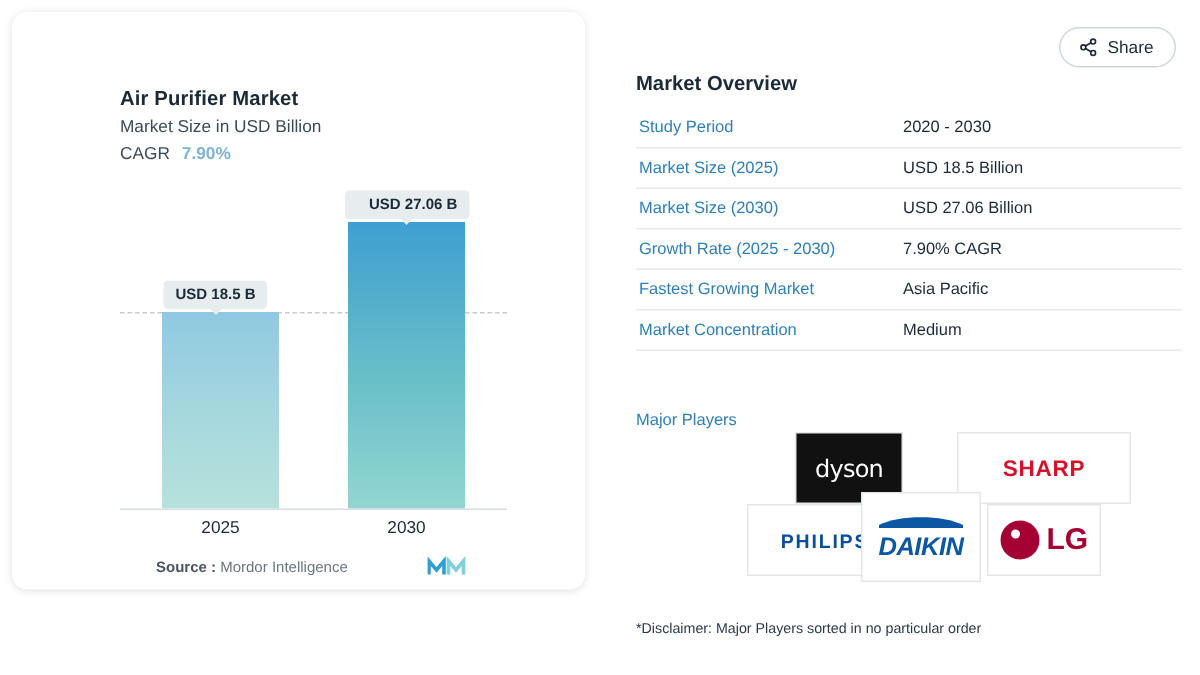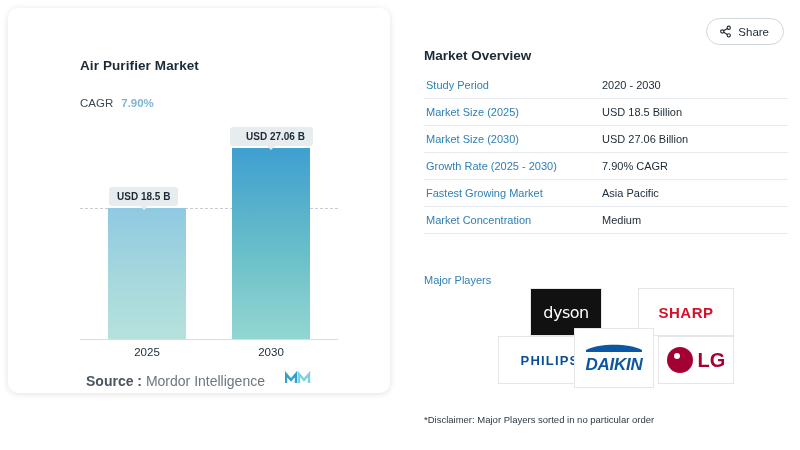--- a/index.html
+++ b/index.html
@@ -133,23 +133,23 @@
     font-size: 11.5px;
     color: #1b2a36;
     text-align: center;
     width: 78px;
   }
   .tick-2025 { left: 100px; }
   .tick-2030 { left: 224px; }
 
   .source {
     position: absolute;
-    left: 78px;
+    left: 96px;
     top: 365px;
-    font-size: 14px;
+    font-size: 10px;
     color: #4a5560;
   }
   .source b { font-weight: bold; }
   .source span { color: #6b7780; }
 
   .mordor-logo {
     position: absolute;
     left: 277px;
     top: 363px;
     width: 26px;
@@ -222,21 +222,21 @@
     display: flex;
     align-items: center;
     justify-content: center;
     box-sizing: border-box;
   }
   .cell-dyson {
     left: 32px; top: 0; width: 72px; height: 48px;
     background: #111111;
   }
   .cell-sharp {
-    left: 140px; top: 0; width: 96px; height: 48px;
+    left: 140px; top: 0; width: 116px; height: 48px;
   }
   .cell-philips {
     left: 0; top: 48px; width: 104px; height: 48px;
   }
   .cell-daikin {
     left: 76px; top: 40px; width: 80px; height: 60px;
     z-index: 3;
   }
   .cell-lg {
     left: 160px; top: 48px; width: 76px; height: 48px;
@@ -307,20 +307,21 @@
     color: #2b3a45;
   }
 </style>
 </head>
 <body>
 
 <div id="root">
 
   <div class="chart-card">
     <div class="chart-title">Air Purifier Market</div>
+    <div class="chart-sub">Market Size in USD Billion</div>
     <div class="chart-cagr">
       <span>CAGR</span><span class="val">7.90%</span>
     </div>
 
     <div class="plot">
       <div class="dashline"></div>
 
       <div class="bar bar-2025"></div>
       <div class="bar bar-2030"></div>
 

